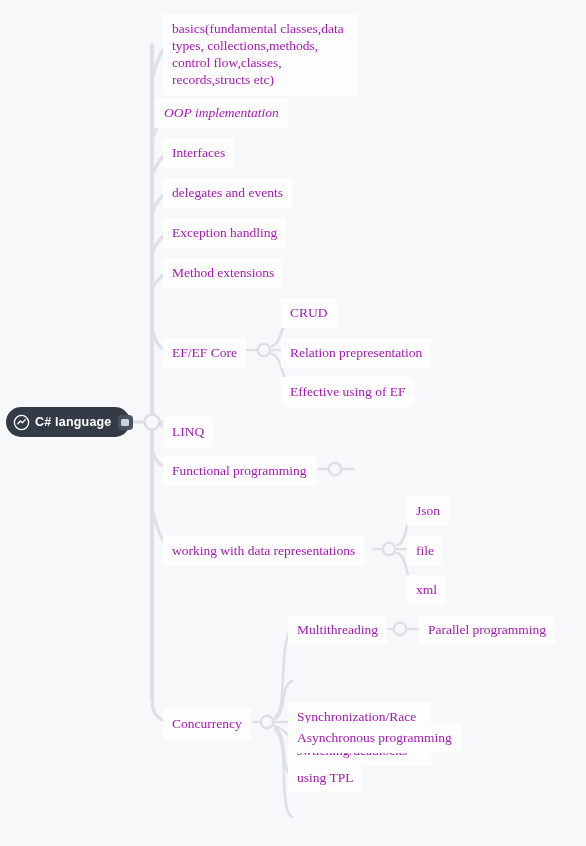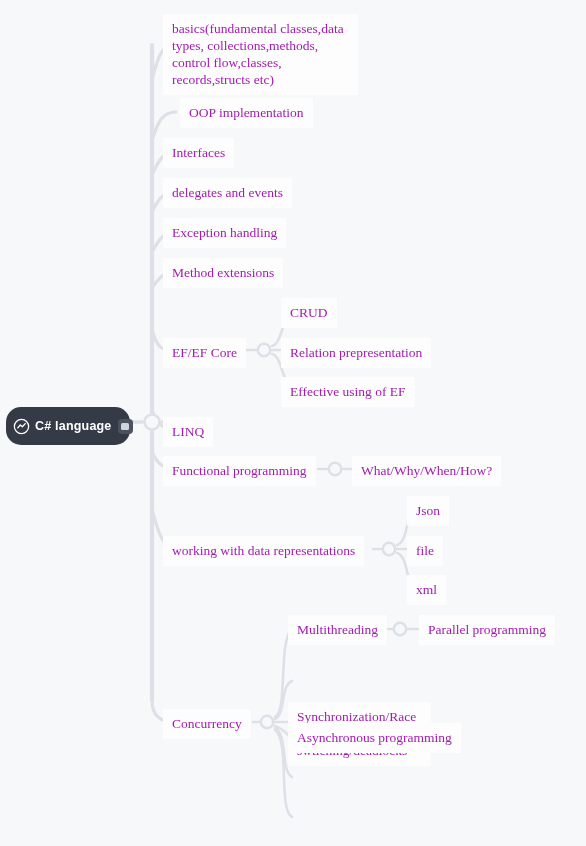--- a/index.html
+++ b/index.html
@@ -26,21 +26,21 @@
     padding: 6px 9px 7px 9px;
     white-space: pre-line;
     border-radius: 1px;
   }
   .node.sel { background: #8b8b8b; color: #ffffff; }
 
   
   #root-node {
     position: absolute;
     left: 6px; top: 407px;
-    width: 124px; height: 38px;
+    width: 124px; height: 30px;
     background: #343b47;
     border-radius: 15px;
     display: flex; align-items: center;
     padding: 0 7px;
     box-sizing: border-box;
     font-family: "Liberation Sans", sans-serif;
   }
   #root-node .rlabel {
     color: #ffffff;
     font-size: 12.5px;
@@ -130,21 +130,21 @@
       <path d="M5.6,11.6 L8.6,8.3 L11.0,10.3 L14.4,6.6" fill="none" stroke="#ffffff" stroke-width="1.6" stroke-linecap="round" stroke-linejoin="round"></path>
     </svg>
     <span class="rlabel">C#  language</span>
     <span class="r-badge">
         <i></i>
       </span>
   </div>
 
   <div class="node" style="left:163px; top:14px; width:195px;">basics(fundamental classes,data types, collections,methods, control flow,classes, records,structs etc)</div>
 
-  <div class="node" style="left:180px; top:98px;">OOP implementation</div>
+  <div class="node" style="left:155px; top:98px;font-style:italic;">OOP implementation</div>
 
   <div class="node" style="left:163px; top:138px;">Interfaces</div>
 
   <div class="node" style="left:163px; top:178px;">delegates and events</div>
 
   <div class="node" style="left:163px; top:218px;">Exception handling</div>
 
   <div class="node" style="left:163px; top:258px;">Method extensions</div>
 
   <div class="node" style="left:163px; top:338px;">EF/EF Core</div>
@@ -156,31 +156,31 @@
   <div class="node" style="left:163px; top:536px;">working with data representations</div>
 
   <div class="node" style="left:163px; top:709px;">Concurrency</div>
 
   <div class="node" style="left:281px; top:298px;">CRUD</div>
 
   <div class="node" style="left:281px; top:338px;">Relation prepresentation</div>
 
   <div class="node" style="left:281px; top:377px;">Effective using of EF</div>
 
-  <div class="node" style="left:352px; top:456px;">What/Why/When/How?</div>
 
   <div class="node" style="left:407px; top:496px;">Json</div>
 
   <div class="node" style="left:407px; top:536px;">file</div>
 
   <div class="node" style="left:407px; top:575px;">xml</div>
 
   <div class="node" style="left:288px; top:615px;">Multithreading</div>
 
   <div class="node" style="left:288px; top:654px; width:143px;margin-top:48px;">Synchronization/Race condition/context swtiching/deadlocks</div>
 
   <div class="node" style="left:288px; top:723px;">Asynchronous programming</div>
 
+  <div class="node" style="left:288px; top:763px;">using TPL</div>
 
 
   <div class="node" style="left:419px; top:615px;">Parallel programming</div>
 
 </div>
 
 </body></html>

